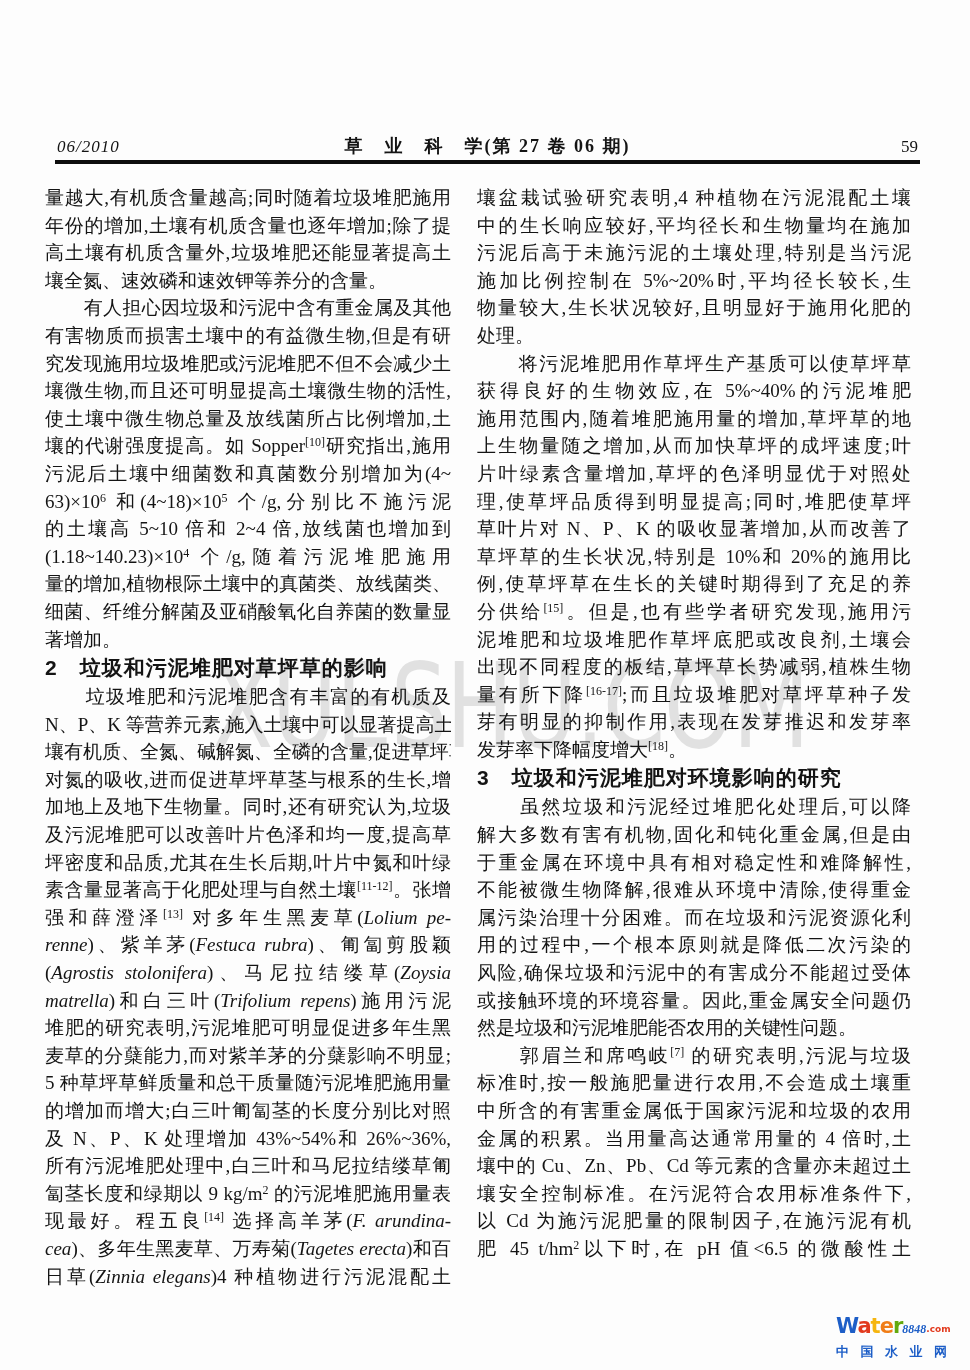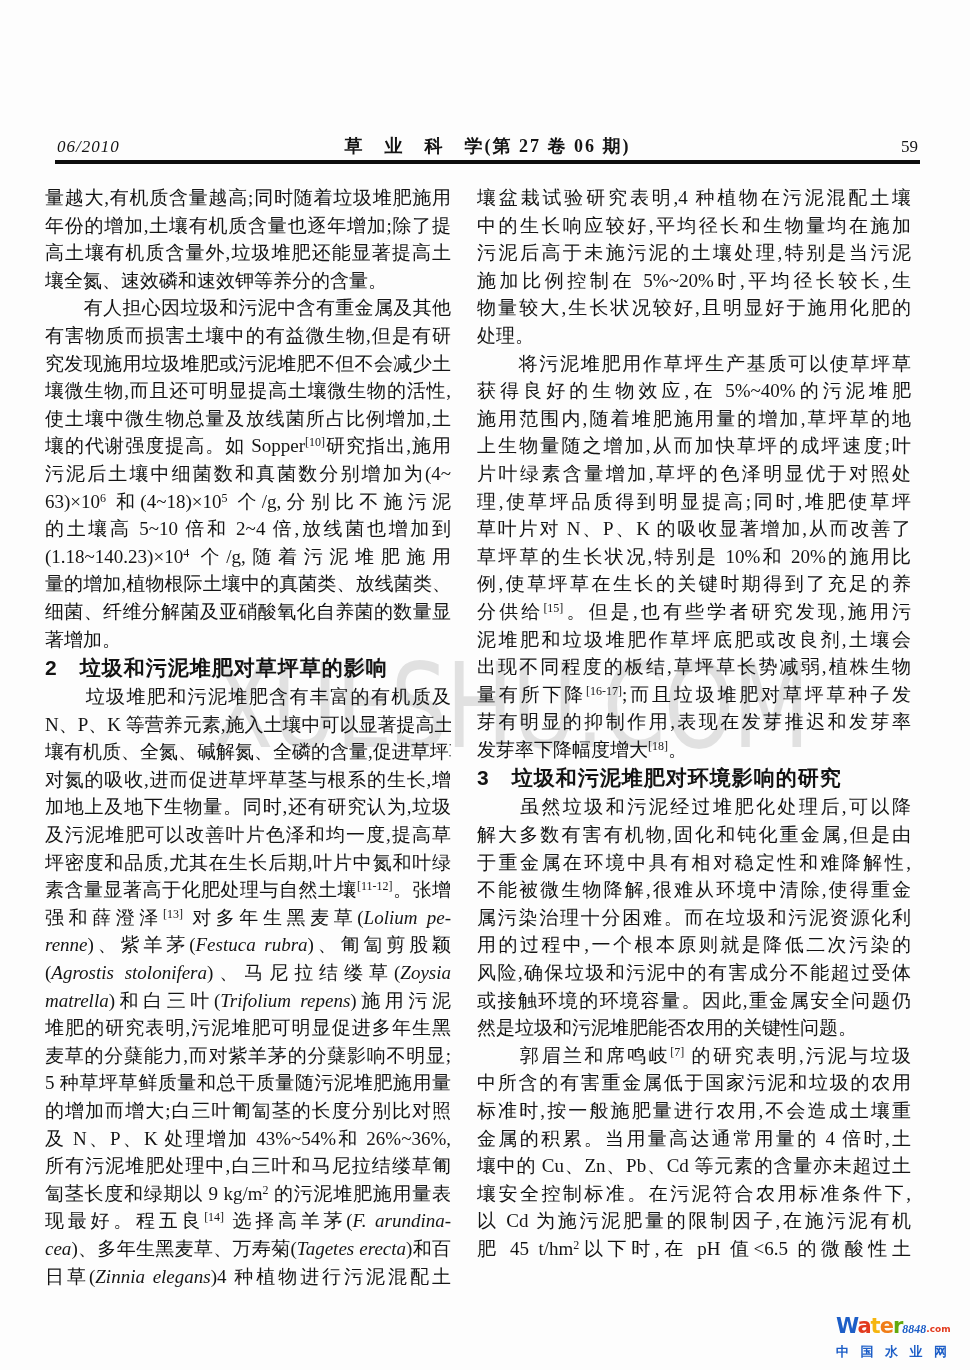--- a/index.html
+++ b/index.html
@@ -164,22 +164,22 @@
         <div class="line"><span>　　虽然垃圾和污泥经过堆肥化处理后,可以降</span></div>
         <div class="line"><span>解大多数有害有机物,固化和钝化重金属,但是由</span></div>
         <div class="line"><span>于重金属在环境中具有相对稳定性和难降解性,</span></div>
         <div class="line"><span>不能被微生物降解,很难从环境中清除,使得重金</span></div>
         <div class="line"><span>属污染治理十分困难。而在垃圾和污泥资源化利</span></div>
         <div class="line"><span>用的过程中,一个根本原则就是降低二次污染的</span></div>
         <div class="line"><span>风险,确保垃圾和污泥中的有害成分不能超过受体</span></div>
         <div class="line"><span>或接触环境的环境容量。因此,重金属安全问题仍</span></div>
         <div class="line lleft"><span>然是垃圾和污泥堆肥能否农用的关键性问题。</span></div>
         <div class="line"><span>　　郭眉兰和席鸣岐</span><sup>[7]</sup><span> 的研究表明,污泥与垃圾</span></div>
+        <div class="line"><span>标准时,按一般施肥量进行农用,不会造成土壤重</span></div>
         <div class="line"><span>中所含的有害重金属低于国家污泥和垃圾的农用</span></div>
-        <div class="line"><span>标准时,按一般施肥量进行农用,不会造成土壤重</span></div>
         <div class="line"><span>金属的积累。当用量高达通常用量的 4 倍时,土</span></div>
         <div class="line"><span>壤中的 Cu、Zn、Pb、Cd 等元素的含量亦未超过土</span></div>
         <div class="line"><span>壤安全控制标准。在污泥符合农用标准条件下,</span></div>
         <div class="line"><span>以 Cd 为施污泥肥量的限制因子,在施污泥有机</span></div>
         <div class="line"><span>肥 45 t/hm</span><sup>2</sup><span>以下时,在 pH 值&lt;6.5 的微酸性土</span></div>
       </div>
   </div>
 
   <div class="logo">
     <div class="logo-row1">

